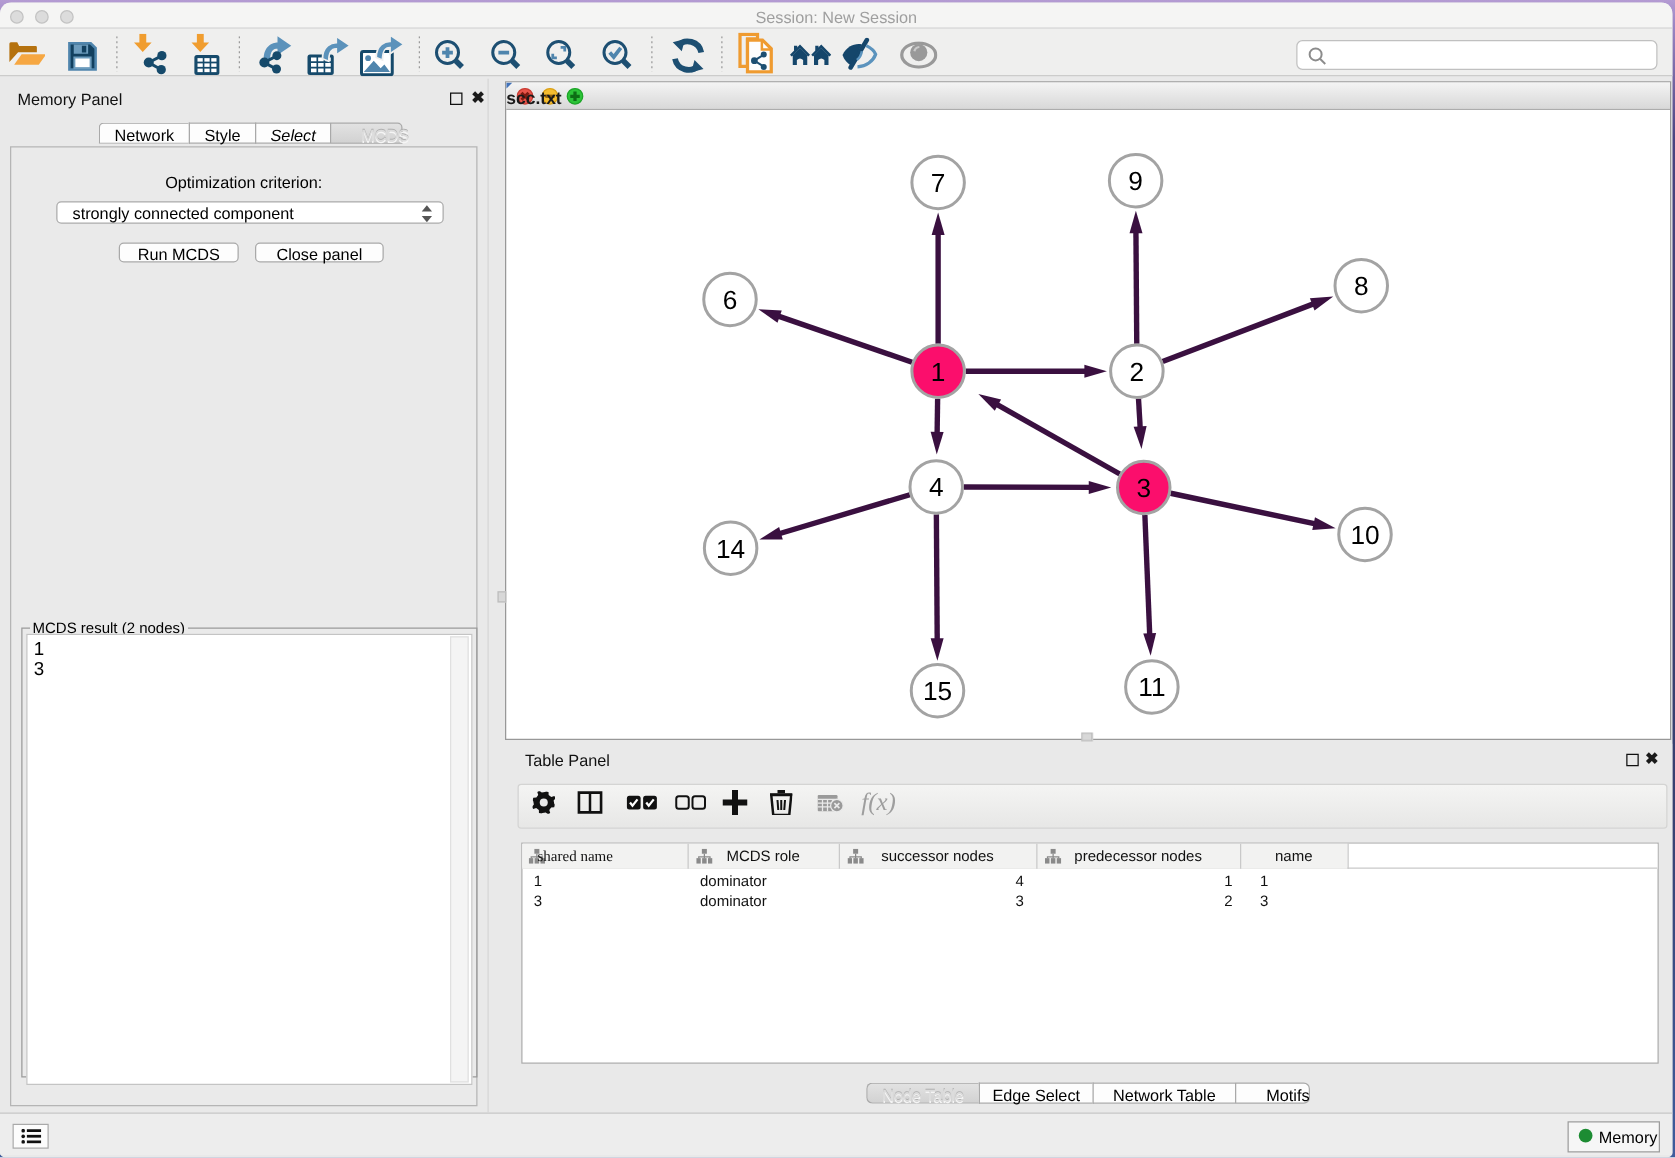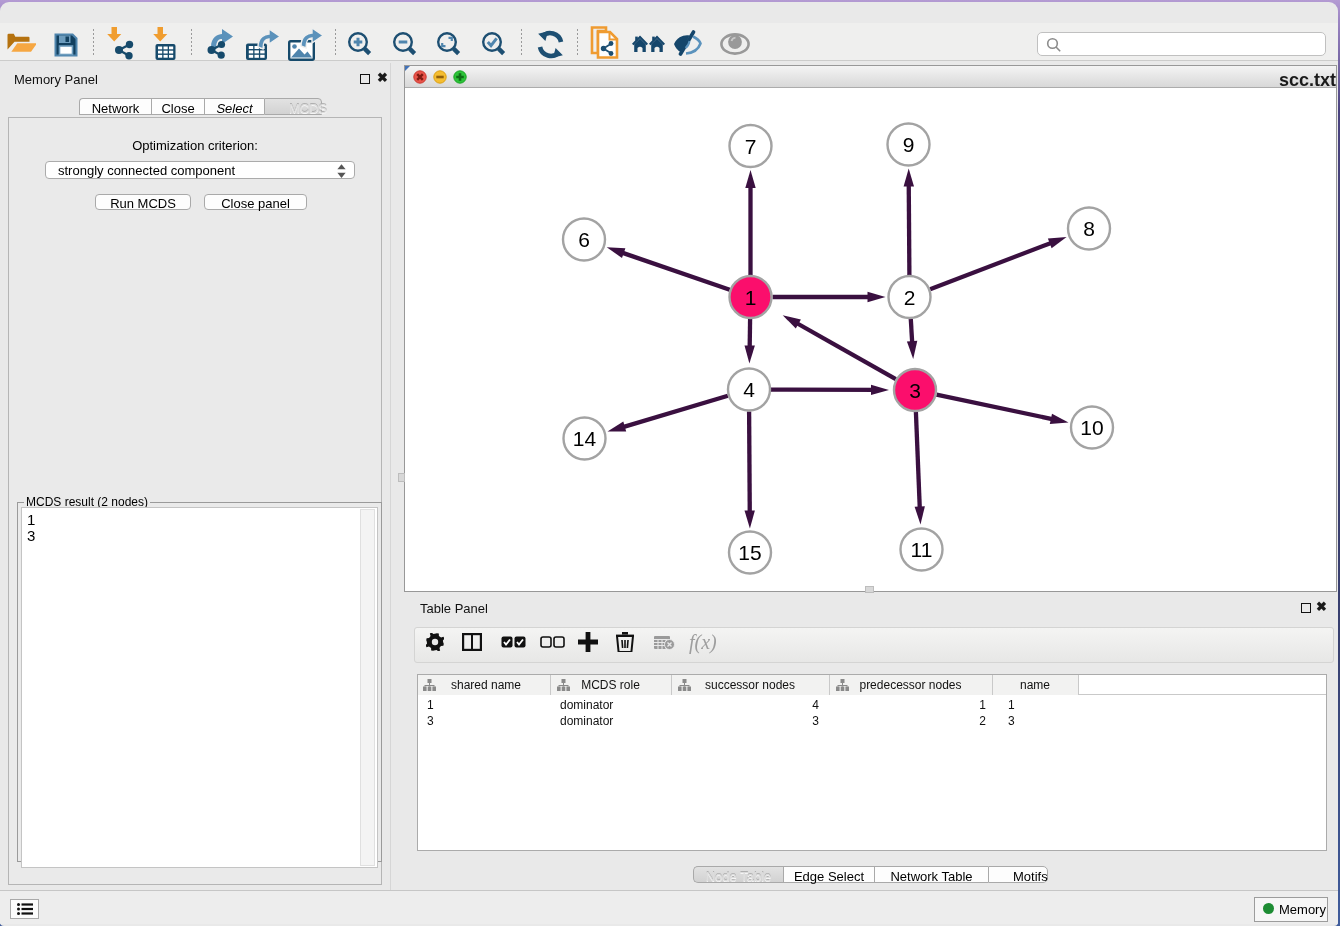--- a/index.html
+++ b/index.html
@@ -46,20 +46,26 @@
   
   #tpanel { position:absolute; left:404px; top:593px; width:934px; height:295px; background:#e9e9e9; }
   
   #statusbar { position:absolute; left:0; top:888px; width:100%; height:34px;
     background:#ededed; border-top:1px solid #c6c6c6;padding-left:48px; }
 </style>
 </head>
 <body>
 <div id="desktop">
  <div id="win">
+  <div id="titlebar">
+    <div class="tl" style="left:8px;"></div>
+    <div class="tl" style="left:28px;"></div>
+    <div class="tl" style="left:48px;"></div>
+    <div id="wtitle">Session: New Session</div>
+  </div>
   <div id="toolbar">
     <div class="tsep" style="left:93px;"></div>
     <div class="tsep" style="left:191px;"></div>
     <div class="tsep" style="left:335px;"></div>
     <div class="tsep" style="left:521px;"></div>
     <div class="tsep" style="left:577px;"></div>
 
     <svg class="ticon" style="left:7px;top:10px;" width="29" height="22" viewBox="0 0 29 22">
       <path d="M0.5 2 Q0.5 0.8 1.7 0.8 L6.8 0.8 L8.3 3.8 L21.5 3.8 Q22.5 3.8 22.5 4.8 L22.5 8.7 L7.5 8.7 L0.5 16.5 Z" fill="#b5720f"></path>
       <path d="M10.3 10.3 L30 10.3 L24 18.8 L4.3 18.8 Z" fill="#f6a742"></path>
@@ -211,21 +217,21 @@
         <line x1="10" y1="10" x2="14.2" y2="14.2" stroke="#8c8c8c" stroke-width="1.6"></line>
       </svg>
     </div>
   </div>
   <div id="cpanel">
     <div class="ptitle" style="position:absolute;left:14px;top:9px;">Memory Panel</div>
     <div style="position:absolute;left:360px;top:11px;" class="fbtn"></div>
     <div class="panelx" style="position:absolute;left:377px;top:7px;">✖</div>
     <div class="tabrow" style="left:79px;top:35px;">
       <div class="tab first" style="width:72px;">Network</div>
-      <div class="tab" style="width:53px;">Close</div>
+      <div class="tab" style="width:53px;">Style</div>
       <div class="tab" style="width:60px;font-style:italic;">Select</div>
       <div class="tab last sel" style="width:58px;">MCDS</div>
     </div>
     <div id="cpcontent">
       <div style="position:absolute;left:36px;top:43px;width:310px;height:18px;background:#fff;border:1px solid #ababab;border-radius:4px;">
         <span style="position:absolute;left:12px;top:1px;font-size:13px;color:#000;">strongly connected component</span>
         <svg style="position:absolute;right:7px;top:2px;" width="11" height="14" viewBox="0 0 12 15">
           <path d="M6 0 L10.5 5.5 L1.5 5.5 Z" fill="#555"></path>
           <path d="M6 15 L10.5 9.5 L1.5 9.5 Z" fill="#555"></path>
         </svg>
@@ -248,21 +254,21 @@
         <circle cx="7" cy="7" r="6.2" fill="#e9544a" stroke="#c93a31" stroke-width="1"></circle>
         <path d="M4.2 4.2 L9.8 9.8 M9.8 4.2 L4.2 9.8" stroke="#801b12" stroke-width="2.4"></path>
         <circle cx="27" cy="7" r="6.2" fill="#f5bd30" stroke="#dba014" stroke-width="1"></circle>
         <rect x="3.3" y="5.7" width="7.4" height="2.6" transform="translate(20,0)" fill="#91600b"></rect>
         <circle cx="47" cy="7" r="6.2" fill="#2cc338" stroke="#1ba426" stroke-width="1"></circle>
         <path d="M45.7 3.2 h2.6 v2.5 h2.5 v2.6 h-2.5 v2.5 h-2.6 v-2.5 h-2.5 v-2.6 h2.5 Z" fill="#0d6e15"></path>
       </svg>
       <svg style="position:absolute;left:0;top:0;" width="5" height="5">
             <path d="M0 0 L5 0 L0 5 Z" fill="#4272b8"></path>
           </svg>
-      <div style="position:absolute;top:4px;left:0;width:100%;text-align:right;font-size:18px;font-weight:bold;color:#1a1a1a;">scc.txt</div>
+      <div style="position:absolute;top:4px;left:0;width:100%;text-align:left;font-size:14px;font-weight:bold;color:#1a1a1a;">scc.txt</div>
     </div>
     <svg style="position:absolute;left:0;top:22px;transform:translateZ(0);" width="931" height="503" viewBox="405 88 931 503">
       <g stroke="#3a1040" stroke-width="4.3">
       <line x1="750.5" y1="275.0" x2="750.5" y2="180.8"></line>
       <line x1="729.7" y1="289.8" x2="616.9" y2="250.9"></line>
       <line x1="772.5" y1="297.0" x2="874.7" y2="297.0"></line>
       <line x1="750.1" y1="319.0" x2="749.6" y2="352.7"></line>
       <line x1="909.4" y1="275.0" x2="908.7" y2="179.3"></line>
       <line x1="930.1" y1="289.2" x2="1056.5" y2="240.9"></line>
       <line x1="910.8" y1="319.0" x2="912.5" y2="348.3"></line>
@@ -371,21 +377,21 @@
         <div style="position:absolute;left:0;top:0;width:660px;height:20px;background:#f2f2f1;"></div>
         <svg class="colicon" style="position:absolute;left:5px;top:4px;" width="13" height="12" viewBox="0 0 13 12">
               <g fill="#8a8a8a">
                 <rect x="4.5" y="0" width="4" height="4"></rect>
                 <rect x="0" y="7.5" width="3.6" height="4.5"></rect>
                 <rect x="4.7" y="7.5" width="3.6" height="4.5"></rect>
                 <rect x="9.4" y="7.5" width="3.6" height="4.5"></rect>
                 <path d="M6 4 L7 4 L7 7.5 L6 7.5 Z M1.5 6 L11.5 6 L11.5 7.5 L10.5 7.5 L10.5 7 L2.5 7 L2.5 7.5 L1.5 7.5 Z"></path>
               </g>
             </svg>
-        <div style="position:absolute;left:2px;top:3px;width:132px;text-align:center;">shared name</div>
+        <div style="position:absolute;left:12px;top:3px;width:132px;font-family:Liberation Serif, serif;">shared name</div>
         <div style="position:absolute;left:132px;top:0;width:1px;height:20px;background:#c9c9c9;"></div>
         <svg class="colicon" style="position:absolute;left:139px;top:4px;" width="13" height="12" viewBox="0 0 13 12">
               <g fill="#8a8a8a">
                 <rect x="4.5" y="0" width="4" height="4"></rect>
                 <rect x="0" y="7.5" width="3.6" height="4.5"></rect>
                 <rect x="4.7" y="7.5" width="3.6" height="4.5"></rect>
                 <rect x="9.4" y="7.5" width="3.6" height="4.5"></rect>
                 <path d="M6 4 L7 4 L7 7.5 L6 7.5 Z M1.5 6 L11.5 6 L11.5 7.5 L10.5 7.5 L10.5 7 L2.5 7 L2.5 7.5 L1.5 7.5 Z"></path>
               </g>
             </svg>

